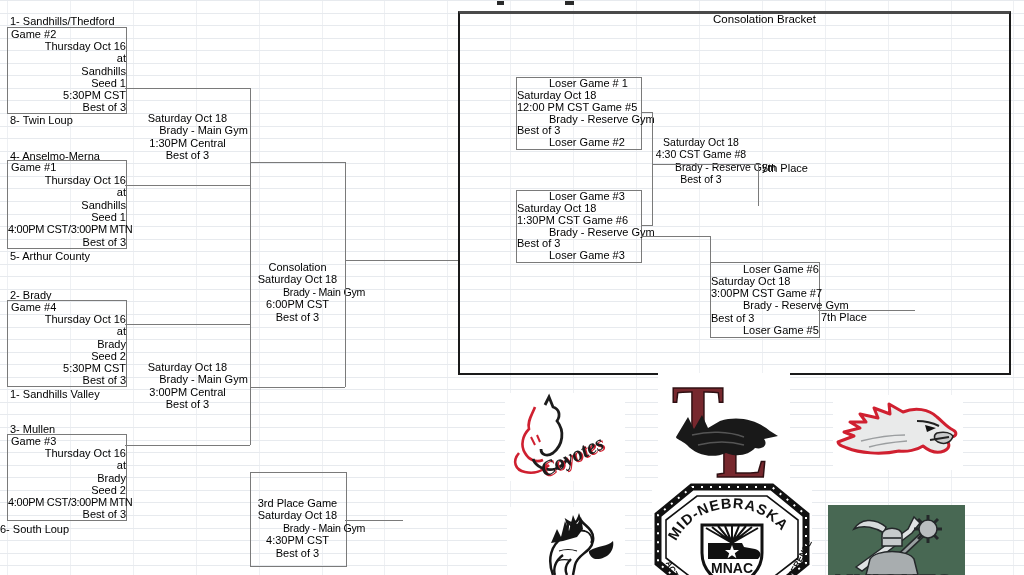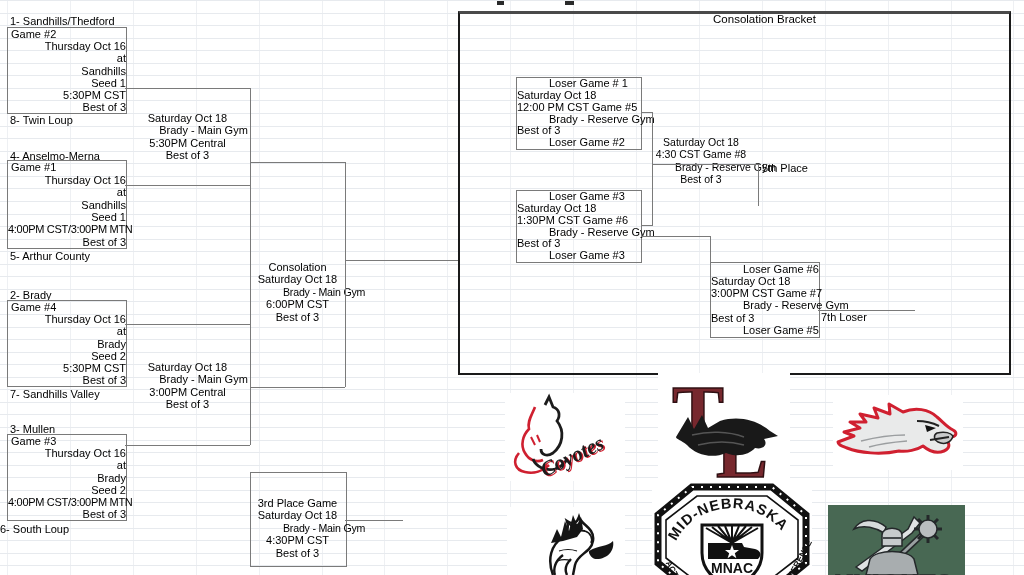--- a/index.html
+++ b/index.html
@@ -42,21 +42,21 @@
 <div id="canvas">
 
   <div class="frag" style="left:497px;top:1px;width:7px;height:4px"></div>
   <div class="frag" style="left:565px;top:1px;width:9px;height:4px"></div>
 
   <div class="cell" style="left:10px;top:15px">1- Sandhills/Thedford</div>
   <div class="cell" style="left:10px;top:114px">8- Twin Loup</div>
   <div class="cell" style="left:10px;top:150px">4- Anselmo-Merna</div>
   <div class="cell" style="left:10px;top:250px">5- Arthur County</div>
   <div class="cell" style="left:10px;top:289px">2- Brady</div>
-  <div class="cell" style="left:10px;top:388px">7- Sandhills Valley</div>
+  <div class="cell" style="left:10px;top:388px">1- Sandhills Valley</div>
   <div class="cell" style="left:10px;top:423px">3- Mullen</div>
   <div class="cell" style="left:0;top:523px">6- South Loup</div>
 
   <div class="gbox" style="top:27px;height:85px">
     <div class="r ttl">Game #2</div>
     <div class="r">Thursday Oct 16</div>
     <div class="r">at</div>
     <div class="r">Sandhills</div>
     <div class="r">Seed 1</div>
     <div class="r">5:30PM CST</div>
@@ -89,21 +89,21 @@
     <div class="r">at</div>
     <div class="r">Brady</div>
     <div class="r">Seed 2</div>
     <div class="r tight">4:00PM CST/3:00PM MTN</div>
     <div class="r">Best of 3</div>
   </div>
 
   <div class="tblock" style="left:127px;top:112px;width:121px">
     <div class="r">Saturday Oct 18</div>
     <div class="r bold">Brady - Main Gym</div>
-    <div class="r">5:30PM Central</div>
+    <div class="r">1:30PM Central</div>
     <div class="r">Best of 3</div>
   </div>
 
   <div class="tblock" style="left:251px;top:261px;width:93px">
     <div class="r">Consolation</div>
     <div class="r">Saturday Oct 18</div>
     <div class="r bold fit">Brady - Main Gym</div>
     <div class="r">6:00PM CST</div>
     <div class="r">Best of 3</div>
   </div>
@@ -166,21 +166,21 @@
   <div class="cbox" style="left:710px;top:262px;width:108px;height:74px">
     <div class="r bold">Loser Game #6</div>
     <div class="r">Saturday Oct 18</div>
     <div class="r">3:00PM CST Game #7</div>
     <div class="r bold">Brady - Reserve Gym</div>
     <div class="r">Best of 3</div>
     <div class="r bold">Loser Game #5</div>
   </div>
 
   <div class="cell" style="left:762px;top:162px">5th Place</div>
-  <div class="cell" style="left:821px;top:311px">7th Loser</div>
+  <div class="cell" style="left:821px;top:311px">7th Place</div>
 
   <div class="hline" style="left:641px;top:112px;width:12px"></div>
   <div class="hline" style="left:641px;top:225px;width:12px"></div>
   <div class="vline" style="left:652px;top:112px;height:113px"></div>
   <div class="hline" style="left:652px;top:164px;width:106px"></div>
   <div class="vline" style="left:758px;top:164px;height:42px"></div>
   <div class="hline" style="left:641px;top:236px;width:70px"></div>
   <div class="vline" style="left:710px;top:236px;height:26px"></div>
   <div class="hline" style="left:818px;top:310px;width:97px"></div>
 

